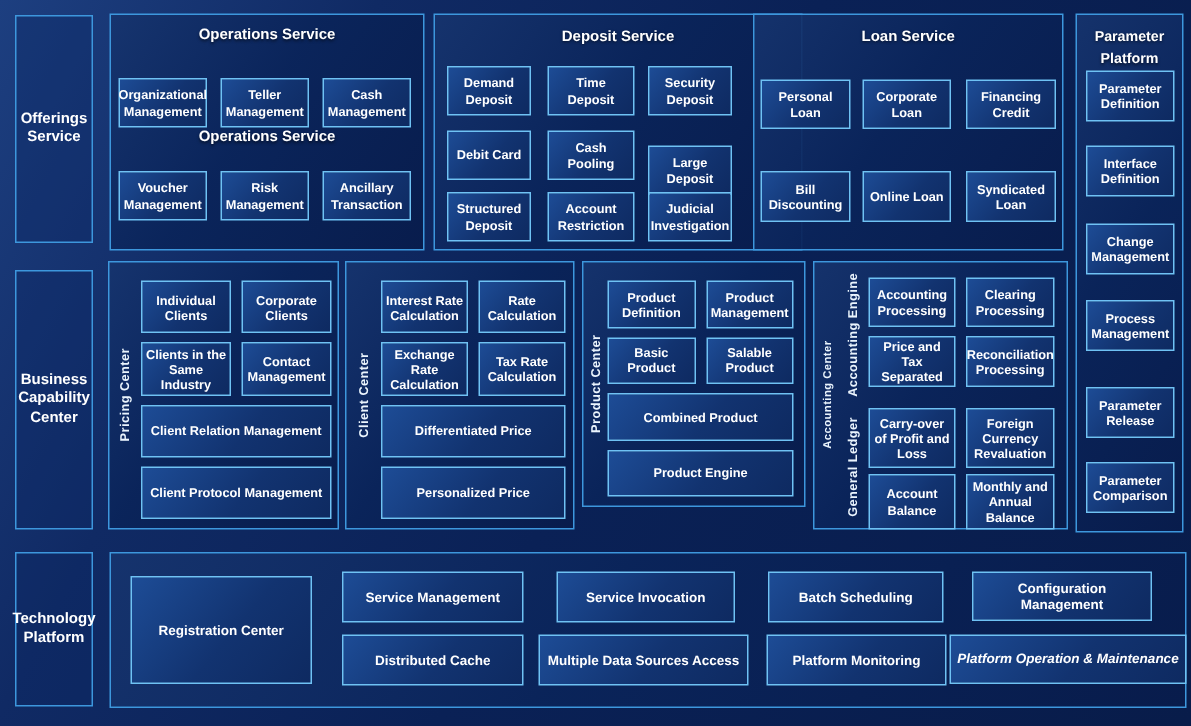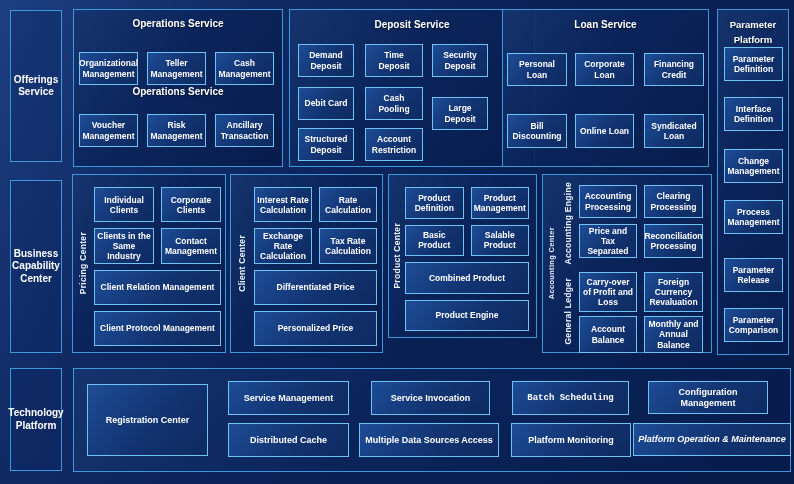--- a/index.html
+++ b/index.html
@@ -74,20 +74,21 @@
   <div class="panel" style="left:289px;top:9px;width:246px;height:158px;">
     <div class="ptitle" style="top:9px;">Deposit Service</div>
     <div class="abox" style="left:8px;top:34px;width:56px;height:33px;">Demand Deposit</div>
     <div class="abox" style="left:75px;top:34px;width:58px;height:33px;">Time Deposit</div>
     <div class="abox" style="left:142px;top:34px;width:56px;height:33px;">Security Deposit</div>
     <div class="abox" style="left:8px;top:77px;width:56px;height:33px;">Debit Card</div>
     <div class="abox" style="left:75px;top:77px;width:58px;height:33px;">Cash Pooling</div>
     <div class="abox" style="left:142px;top:87px;width:56px;height:33px;">Large Deposit</div>
     <div class="abox" style="left:8px;top:118px;width:56px;height:33px;">Structured Deposit</div>
     <div class="abox" style="left:75px;top:118px;width:58px;height:33px;">Account Restriction</div>
+    <div class="abox" style="left:142px;top:118px;width:56px;height:33px;">Judicial Investigation</div>
   </div>
 
   <div class="panel" style="left:502px;top:9px;width:207px;height:158px;">
     <div class="ptitle" style="top:9px;">Loan Service</div>
     <div class="abox" style="left:4px;top:43px;width:60px;height:33px;">Personal Loan</div>
     <div class="abox" style="left:72px;top:43px;width:59px;height:33px;">Corporate Loan</div>
     <div class="abox" style="left:141px;top:43px;width:60px;height:33px;">Financing Credit</div>
     <div class="abox" style="left:4px;top:104px;width:60px;height:34px;">Bill Discounting</div>
     <div class="abox" style="left:72px;top:104px;width:59px;height:34px;">Online Loan</div>
     <div class="abox" style="left:141px;top:104px;width:60px;height:34px;">Syndicated Loan</div>
@@ -186,21 +187,21 @@
     <div class="abox" style="left:36px;top:97px;width:58px;height:40px;">Carry-over of Profit and Loss</div>
     <div class="abox" style="left:101px;top:97px;width:59px;height:40px;">Foreign Currency Revaluation</div>
     <div class="abox" style="left:36px;top:141px;width:58px;height:37px;">Account Balance</div>
     <div class="abox" style="left:101px;top:141px;width:59px;height:37px;">Monthly and Annual Balance</div>
   </div>
 
   <div class="panel" style="left:73px;top:368px;width:718px;height:104px;">
     <div class="abox bt" style="left:13px;top:15px;width:121px;height:72px;">Registration Center</div>
     <div class="abox bt" style="left:154px;top:12px;width:121px;height:34px;">Service Management</div>
     <div class="abox bt" style="left:297px;top:12px;width:119px;height:34px;">Service Invocation</div>
-    <div class="abox bt" style="left:438px;top:12px;width:117px;height:34px;font-family:Liberation Mono, monospace;">Batch Scheduling</div>
+    <div class="abox bt" style="left:438px;top:12px;width:117px;height:34px;">Batch Scheduling</div>
     <div class="abox bt" style="left:574px;top:12px;width:120px;height:33px;">Configuration Management</div>
     <div class="abox bt" style="left:154px;top:54px;width:121px;height:34px;">Distributed Cache</div>
     <div class="abox bt" style="left:285px;top:54px;width:140px;height:34px;">Multiple Data Sources Access</div>
     <div class="abox bt" style="left:437px;top:54px;width:120px;height:34px;">Platform Monitoring</div>
     <div class="abox bt" style="left:559px;top:54px;width:158px;height:33px;font-style:italic;">Platform Operation &amp; Maintenance</div>
   </div>
 
 </div>
 
 </body></html>

